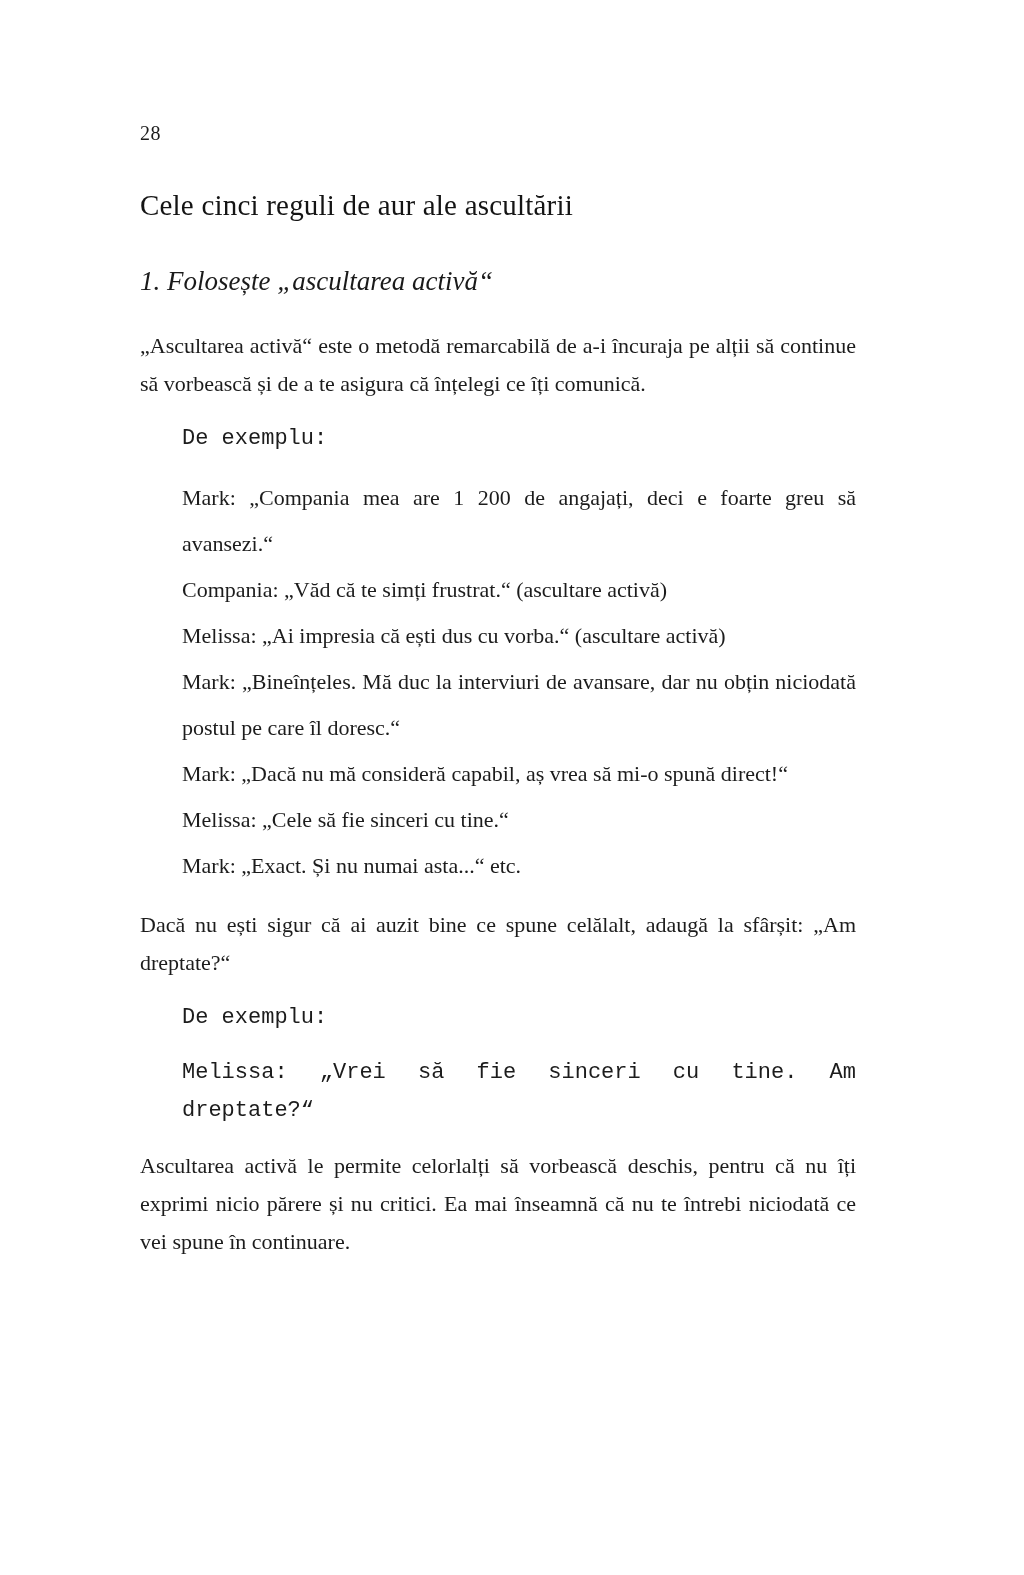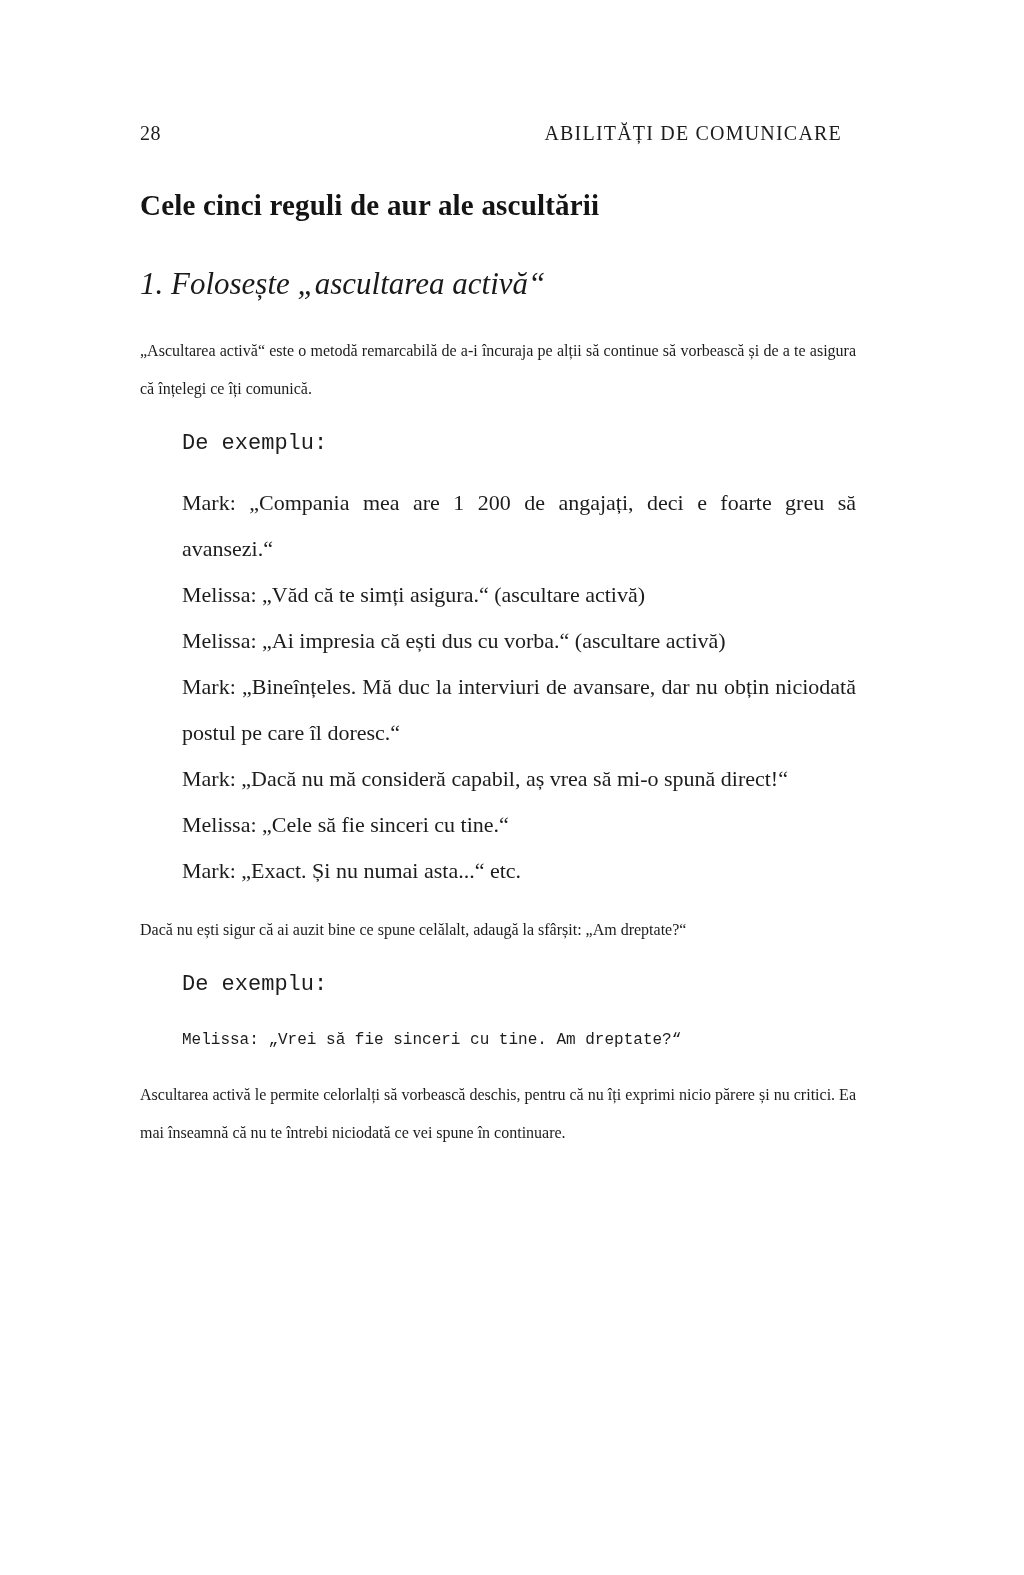--- a/index.html
+++ b/index.html
@@ -36,38 +36,38 @@
     letter-spacing: 0.5px;
   }
   .running-title {
     letter-spacing: 1.2px;
     padding-right: 14px;
   }
 
   
   .chapter-title {
     font-size: 29px;
-    font-weight: bold;
+    font-weight: normal;
     letter-spacing: 0.2px;
     margin-bottom: 44px;
     color: #141414;
   }
 
   
   .rule-heading {
-    font-size: 31px;
+    font-size: 27px;
     font-style: italic;
     font-weight: normal;
     margin-bottom: 30px;
     color: #1a1a1a;
   }
 
   
   .body-par {
-    font-size: 16px;
+    font-size: 22px;
     line-height: 38px;
     text-align: justify;
     margin-bottom: 17px;
     color: #1c1c1c;
   }
 
   .indented {
     margin-left: 42px;
     font-family: Liberation Mono, monospace;
   }
@@ -89,35 +89,34 @@
     margin: 0;
   }
 </style>
 </head>
 <body>
 
 <div class="page">
 
   <header class="running-header">
     <span class="page-number">28</span>
-    <span class="running-title">ABILITĂȚI DE COMUNICARE</span>
   </header>
 
   <h1 class="chapter-title">Cele cinci reguli de aur ale ascultării</h1>
 
   <h2 class="rule-heading">1. Folosește „ascultarea activă“</h2>
 
   <p class="body-par">„Ascultarea activă“ este o metodă remarcabilă de a-i încuraja pe alții să continue să vorbească și de a te asigura că înțelegi ce îți comunică.</p>
 
 
   <p class="example-label indented">De exemplu:</p>
 
   <div class="dialogue">
     <p>Mark: „Compania mea are 1&nbsp;200 de angajați, deci e foarte greu să avansezi.“</p>
-    <p>Melissa: „Văd că te simți asigura.“ (ascultare activă)</p>
+    <p>Compania: „Văd că te simți frustrat.“ (ascultare activă)</p>
     <p>Melissa: „Ai impresia că ești dus cu vorba.“ (ascultare activă)</p>
     <p>Mark: „Bineînțeles. Mă duc la interviuri de avansare, dar nu obțin niciodată postul pe care îl doresc.“</p>
     <p>Mark: „Dacă nu mă consideră capabil, aș vrea să mi-o spună direct!“</p>
     <p>Melissa: „Cele să fie sinceri cu tine.“</p>
     <p>Mark: „Exact. Și nu numai asta...“ etc.</p>
   </div>
 
   <p class="body-par">Dacă nu ești sigur că ai auzit bine ce spune celălalt, adaugă la sfârșit: „Am dreptate?“</p>
 
   <p class="example-label indented">De exemplu:</p>

